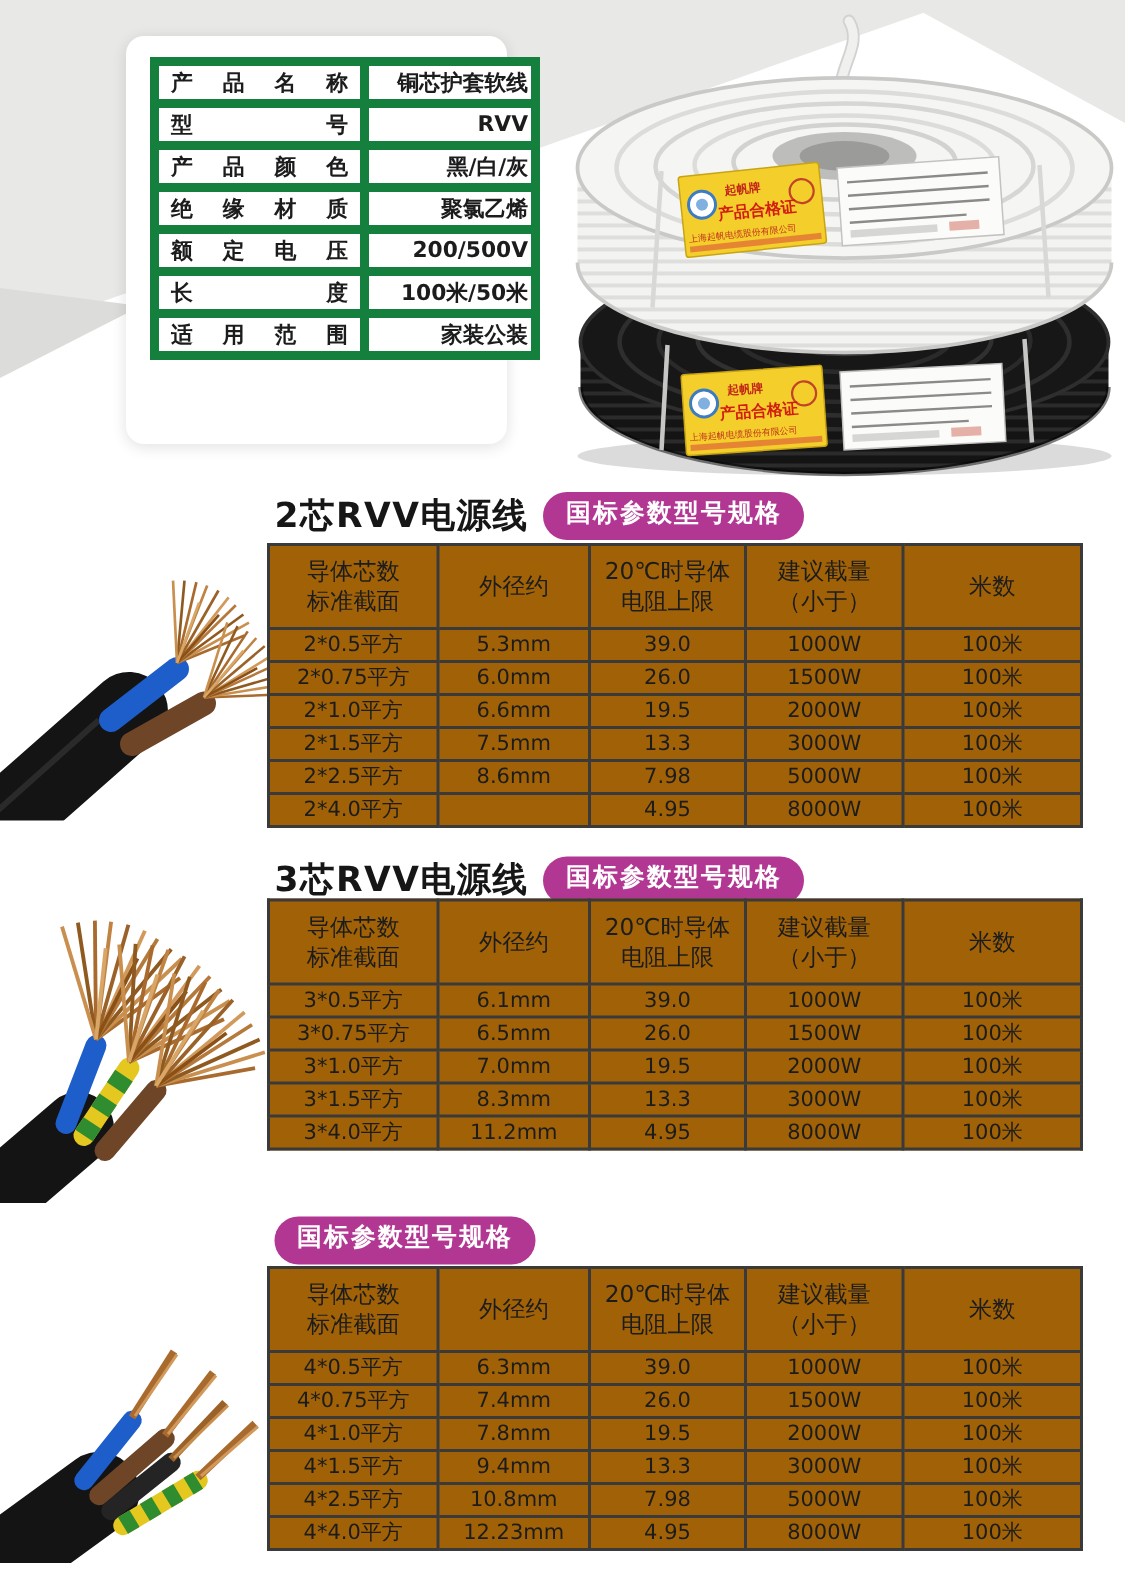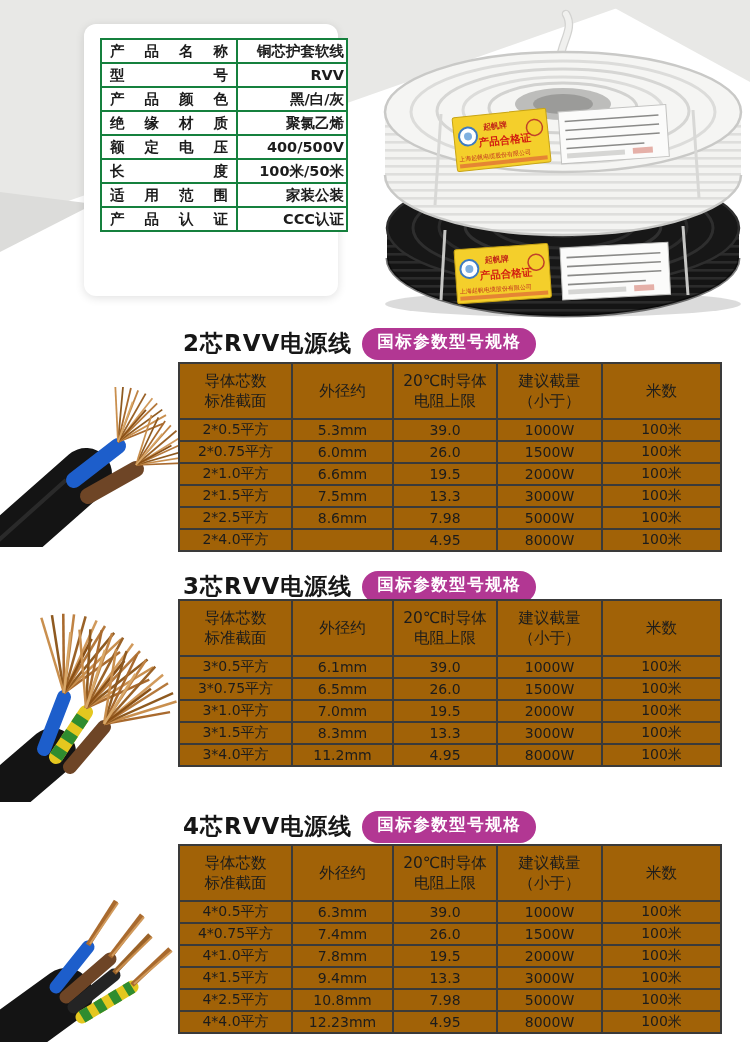--- a/index.html
+++ b/index.html
@@ -12,21 +12,21 @@
   .bg-corner{position:absolute;left:0;top:0;width:750px;height:90px;background:#e8e8e6;
            clip-path:polygon(600px 0,750px 0,750px 82px);}
   .bg-fold{position:absolute;left:0;top:0;width:120px;height:260px;background:#dcdcda;
            clip-path:polygon(0 192px,94px 204px,0 252px);}
 
   
   .spec-card{position:absolute;left:84px;top:24px;width:254px;height:272px;background:#ffffff;
              border-radius:12px;box-shadow:0 2px 10px rgba(0,0,0,.12);}
   .spec-table{position:absolute;left:100px;top:38px;width:222px;border-collapse:collapse;
               table-layout:fixed;background:#fff;}
-  .spec-table td{border:2px solid #15803d;height:22px;font-size:14.5px;font-weight:600;
+  .spec-table td{border:6px solid #15803d;height:22px;font-size:14.5px;font-weight:600;
                  padding:0 8px;white-space:nowrap;overflow:hidden;}
   .spec-table td.sl{width:118px;text-align:justify;text-align-last:justify;}
   .spec-table td.sv{width:104px;text-align:right;padding:0 2px;}
 
   
   .sec-head{position:absolute;left:183px;height:32px;display:flex;gap:10px;}
   .sec-title{font-size:23px;font-weight:700;letter-spacing:1px;color:#161616;white-space:nowrap;}
   .sec-badge{display:inline-block;color:#fff;font-size:16.5px;font-weight:600;letter-spacing:1.5px;
              padding:3px 15px;border-radius:17px;white-space:nowrap;}
 
@@ -170,33 +170,29 @@
         <tr>
           <td class="sl">产品颜色</td>
           <td class="sv">黑/白/灰</td>
         </tr>
         <tr>
           <td class="sl">绝缘材质</td>
           <td class="sv">聚氯乙烯</td>
         </tr>
         <tr>
           <td class="sl">额定电压</td>
-          <td class="sv">400/500V</td>
+          <td class="sv">200/500V</td>
         </tr>
         <tr>
           <td class="sl">长度</td>
           <td class="sv">100米/50米</td>
         </tr>
         <tr>
           <td class="sl">适用范围</td>
           <td class="sv">家装公装</td>
-        </tr>
-        <tr>
-          <td class="sl">产品认证</td>
-          <td class="sv">CCC认证</td>
         </tr>
       </tbody>
   </table>
 
   <svg class="abs" style="left:0;top:372px" width="185" height="175" viewBox="0 0 185 175">
     <line x1="-16" y1="192" x2="86" y2="102" stroke="#141414" stroke-width="52" stroke-linecap="round"></line>
     <line x1="-10" y1="176" x2="66" y2="108" stroke="#3a3a3a" stroke-width="4" opacity="0.6"></line>
     <line x1="74" y1="108" x2="118" y2="74" stroke="#1d5ecb" stroke-width="16" stroke-linecap="round"></line>
     <line x1="88" y1="124" x2="136" y2="97" stroke="#6e4526" stroke-width="16" stroke-linecap="round"></line>
     <use href="#fan" transform="translate(118,70) rotate(-16) scale(1.05)"></use>
@@ -361,21 +357,20 @@
     <line x1="88" y1="108" x2="116" y2="64" stroke="#a96a2e" stroke-width="5"></line>
     <line x1="90" y1="107" x2="118" y2="66" stroke="#d19a5c" stroke-width="2"></line>
     <line x1="110" y1="120" x2="142" y2="78" stroke="#a96a2e" stroke-width="5"></line>
     <line x1="112" y1="119" x2="144" y2="80" stroke="#d19a5c" stroke-width="2"></line>
     <line x1="114" y1="136" x2="150" y2="98" stroke="#9a6228" stroke-width="5"></line>
     <line x1="116" y1="135" x2="152" y2="100" stroke="#c98f4e" stroke-width="2"></line>
     <line x1="132" y1="148" x2="170" y2="112" stroke="#a96a2e" stroke-width="5"></line>
     <line x1="134" y1="147" x2="172" y2="114" stroke="#d19a5c" stroke-width="2"></line>
   </svg>
   <div class="sec-head" style="top:811px">
-    <span class="sec-title">4芯RVV电源线</span>
     <span class="sec-badge" style="background: rgb(178, 55, 147);">国标参数型号规格</span>
   </div>
   <table class="params" style="top:844px">
     <thead>
         <tr>
           <th class="c0">
             <div>导体芯数</div>
             <div>标准截面</div>
           </th>
           <th class="c1">

